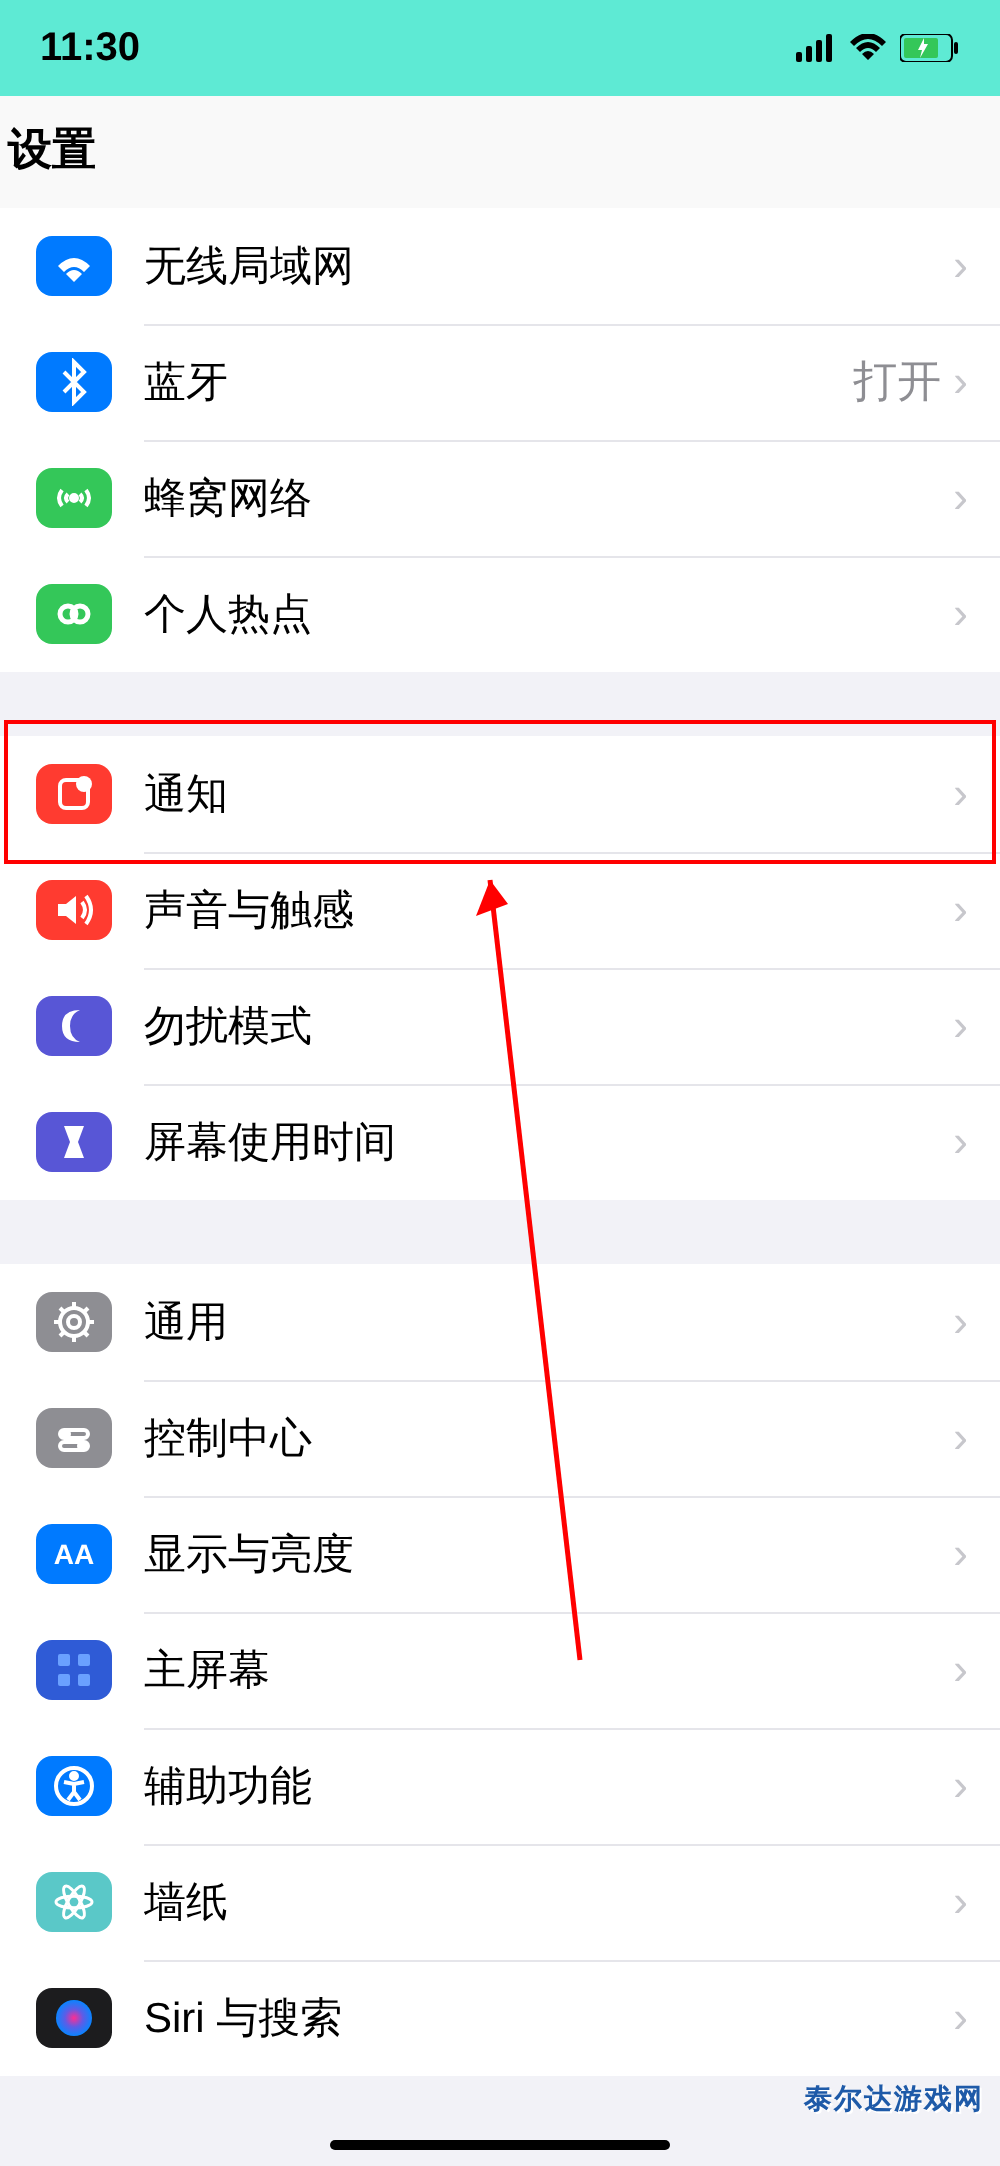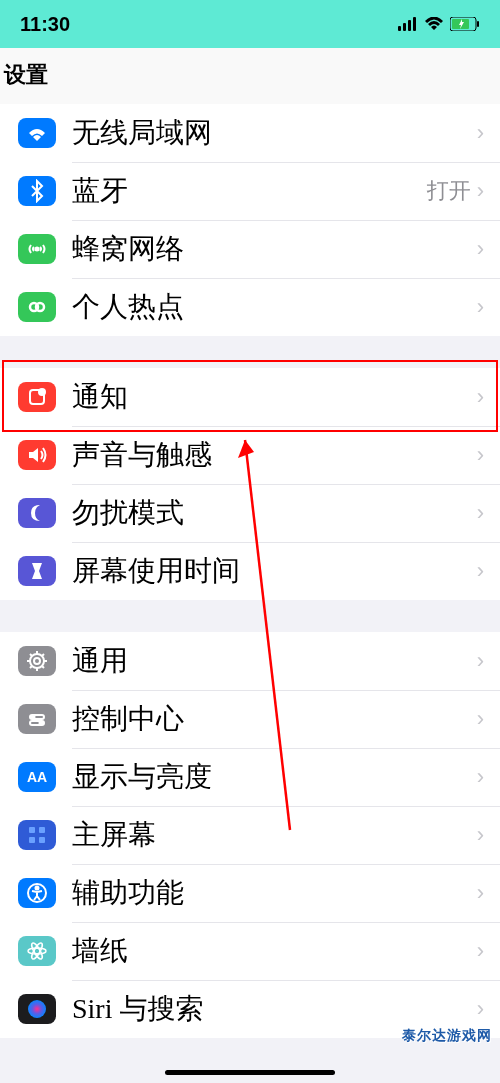--- a/index.html
+++ b/index.html
@@ -49,21 +49,21 @@
       width: 38px;
       height: 30px;
       border-radius: 8px;
       margin-right: 16px;
       display: flex;
       align-items: center;
       justify-content: center;
       flex-shrink: 0;
     }
     .icon svg { width: 24px; height: 24px; }
-    .row-label { flex: 1; font-size: 28px; color: #000; font-family: Liberation Serif, serif; }
+    .row-label { flex: 1; font-size: 21px; color: #000; }
     .row-value { font-size: 22px; color: #8e8e93; margin-right: 6px; }
     .chevron {
       color: #c7c7cc;
       padding-right: 16px;
       font-size: 22px;
       font-weight: 300;
     }
     .highlight-box {
       position: absolute;
       border: 2px solid #ff0000;
@@ -71,21 +71,21 @@
       z-index: 10;
     }
     .arrow {
       position: absolute;
       pointer-events: none;
       z-index: 11;
     }
     .watermark {
       position: absolute;
       right: 8px;
-      bottom: 38px;
+      bottom: 24px;
       font-size: 14px;
       font-weight: bold;
       color: #1e5aa8;
       text-shadow: 1px 1px 0 #fff;
       letter-spacing: 1px;
     }
     .home-indicator {
       position: absolute;
       bottom: 8px;
       left: 50%;

